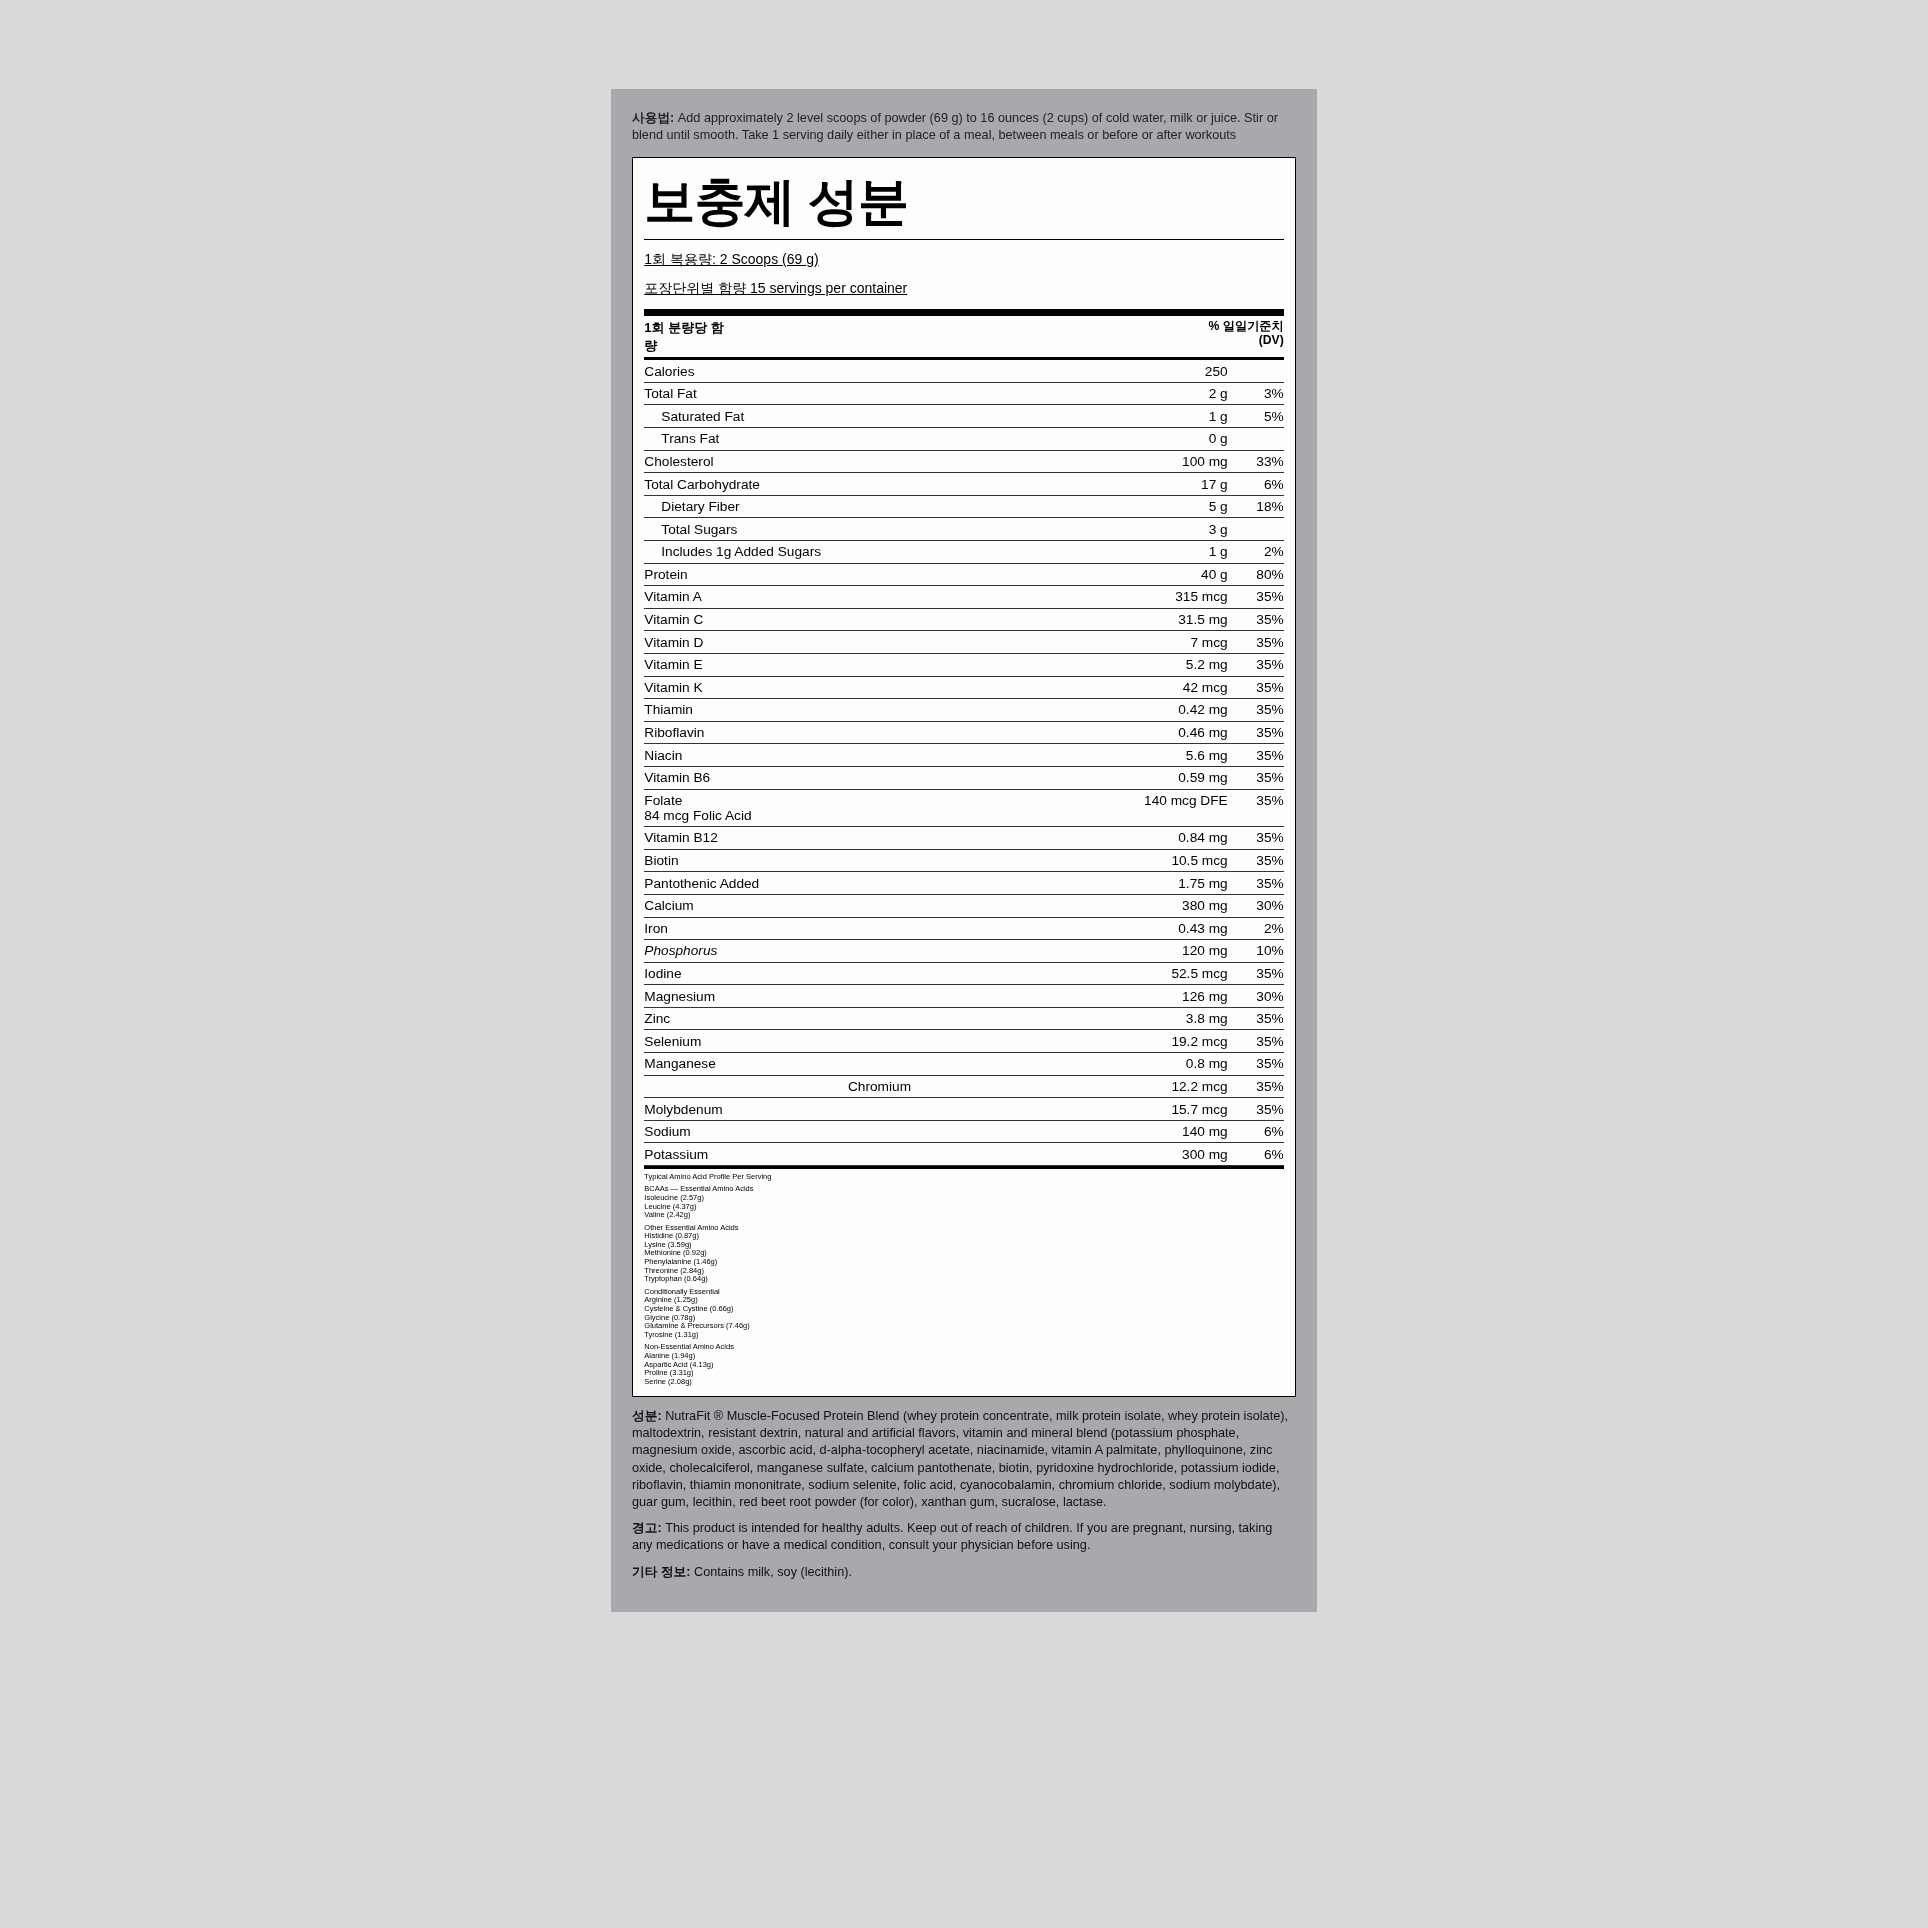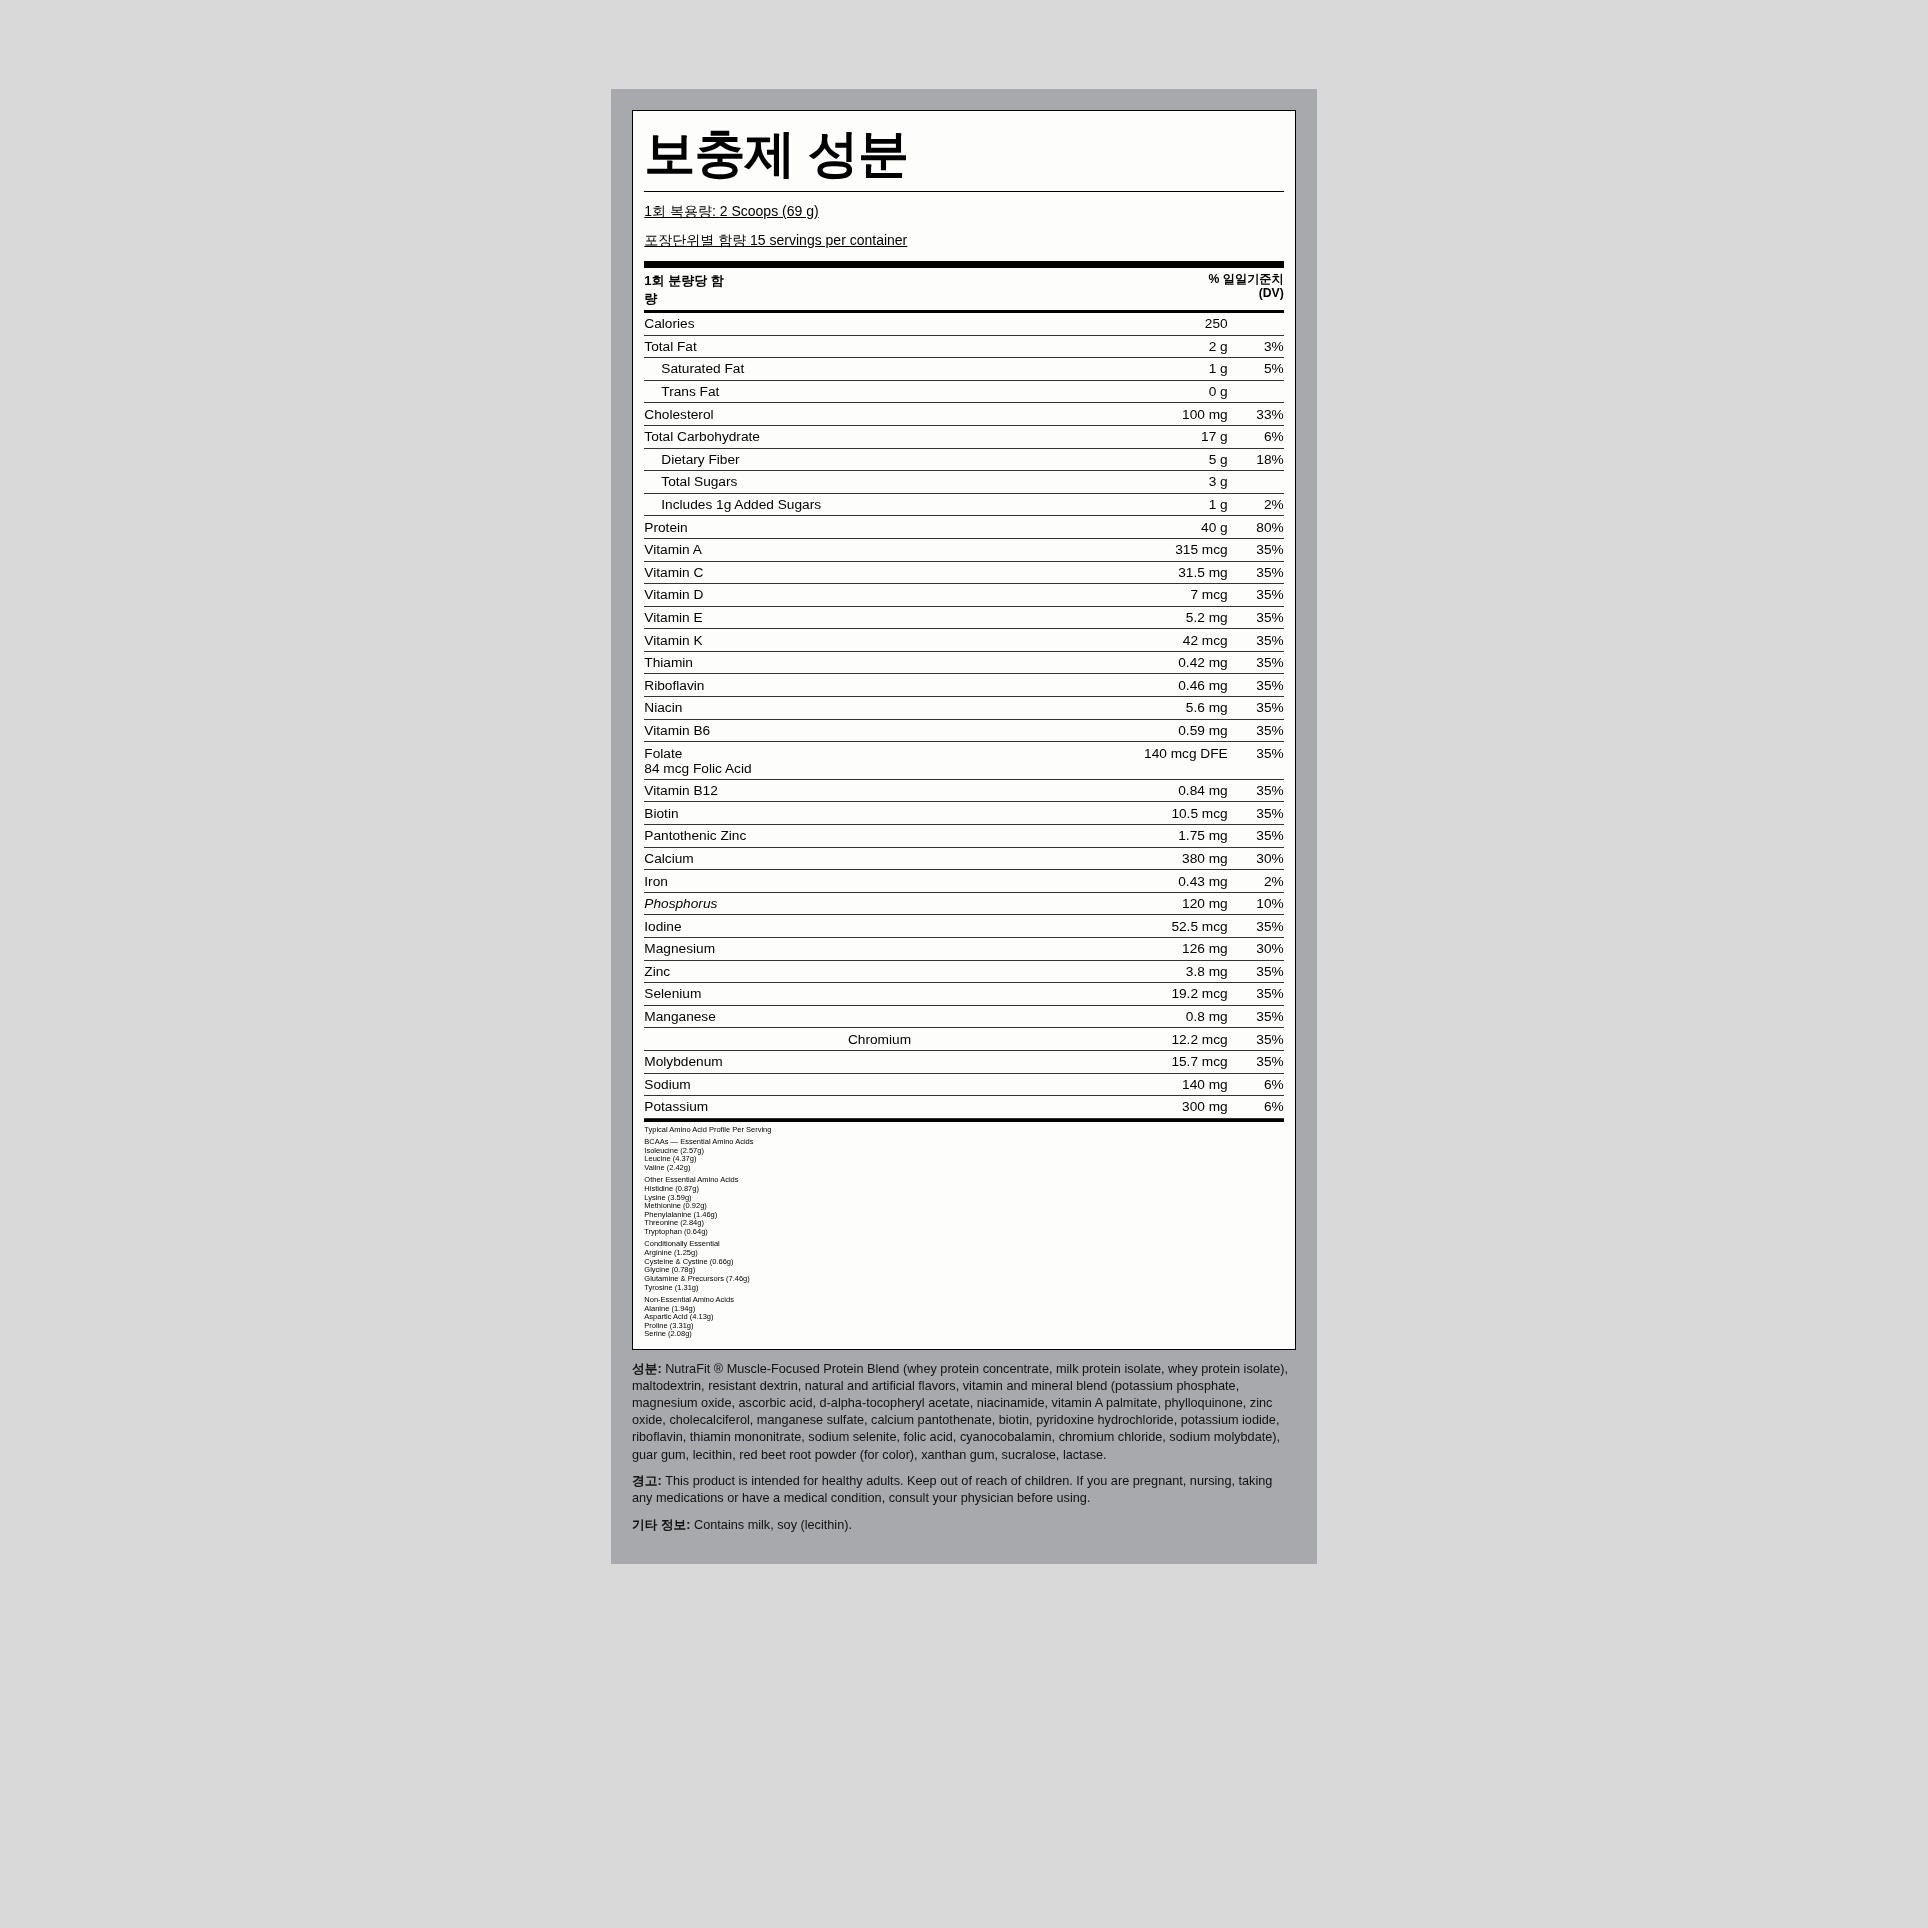--- a/index.html
+++ b/index.html
@@ -79,20 +79,23 @@
     color:#111;
   }
   .footer p { margin-bottom: 9.4px; }
   .footer b { font-weight: bold; text-align: center; }
 </style>
 </head>
 <body>
 
 <div class="panel">
 
+  <p class="usage">
+    <b>사용법:</b><span> Add approximately 2 level scoops of powder (69 g) to 16 ounces (2 cups) of cold water, milk or juice. Stir or blend until smooth. Take 1 serving daily either in place of a meal, between meals or before or after workouts</span>
+  </p>
 
   <div class="facts-box">
     <div class="title">보충제 성분</div>
     <div class="serving-line">
       <span>1회 복용량: </span><span>2 Scoops (69 g)</span>
     </div>
     <div class="serving-line">
       <span>포장단위별 함량 </span><span>15 servings per container</span>
     </div>
     <div class="thick-rule"></div>
@@ -207,21 +210,21 @@
           <div class="name" style="white-space: pre-line;">Vitamin B12</div>
           <div class="amt">0.84 mg</div>
           <div class="dv">35%</div>
         </div>
         <div class="nut-row">
           <div class="name" style="white-space: pre-line;">Biotin</div>
           <div class="amt">10.5 mcg</div>
           <div class="dv">35%</div>
         </div>
         <div class="nut-row">
-          <div class="name" style="white-space: pre-line;">Pantothenic Zinc</div>
+          <div class="name" style="white-space: pre-line;">Pantothenic Added</div>
           <div class="amt">1.75 mg</div>
           <div class="dv">35%</div>
         </div>
         <div class="nut-row">
           <div class="name" style="white-space: pre-line;">Calcium</div>
           <div class="amt">380 mg</div>
           <div class="dv">30%</div>
         </div>
         <div class="nut-row">
           <div class="name" style="white-space: pre-line;">Iron</div>

